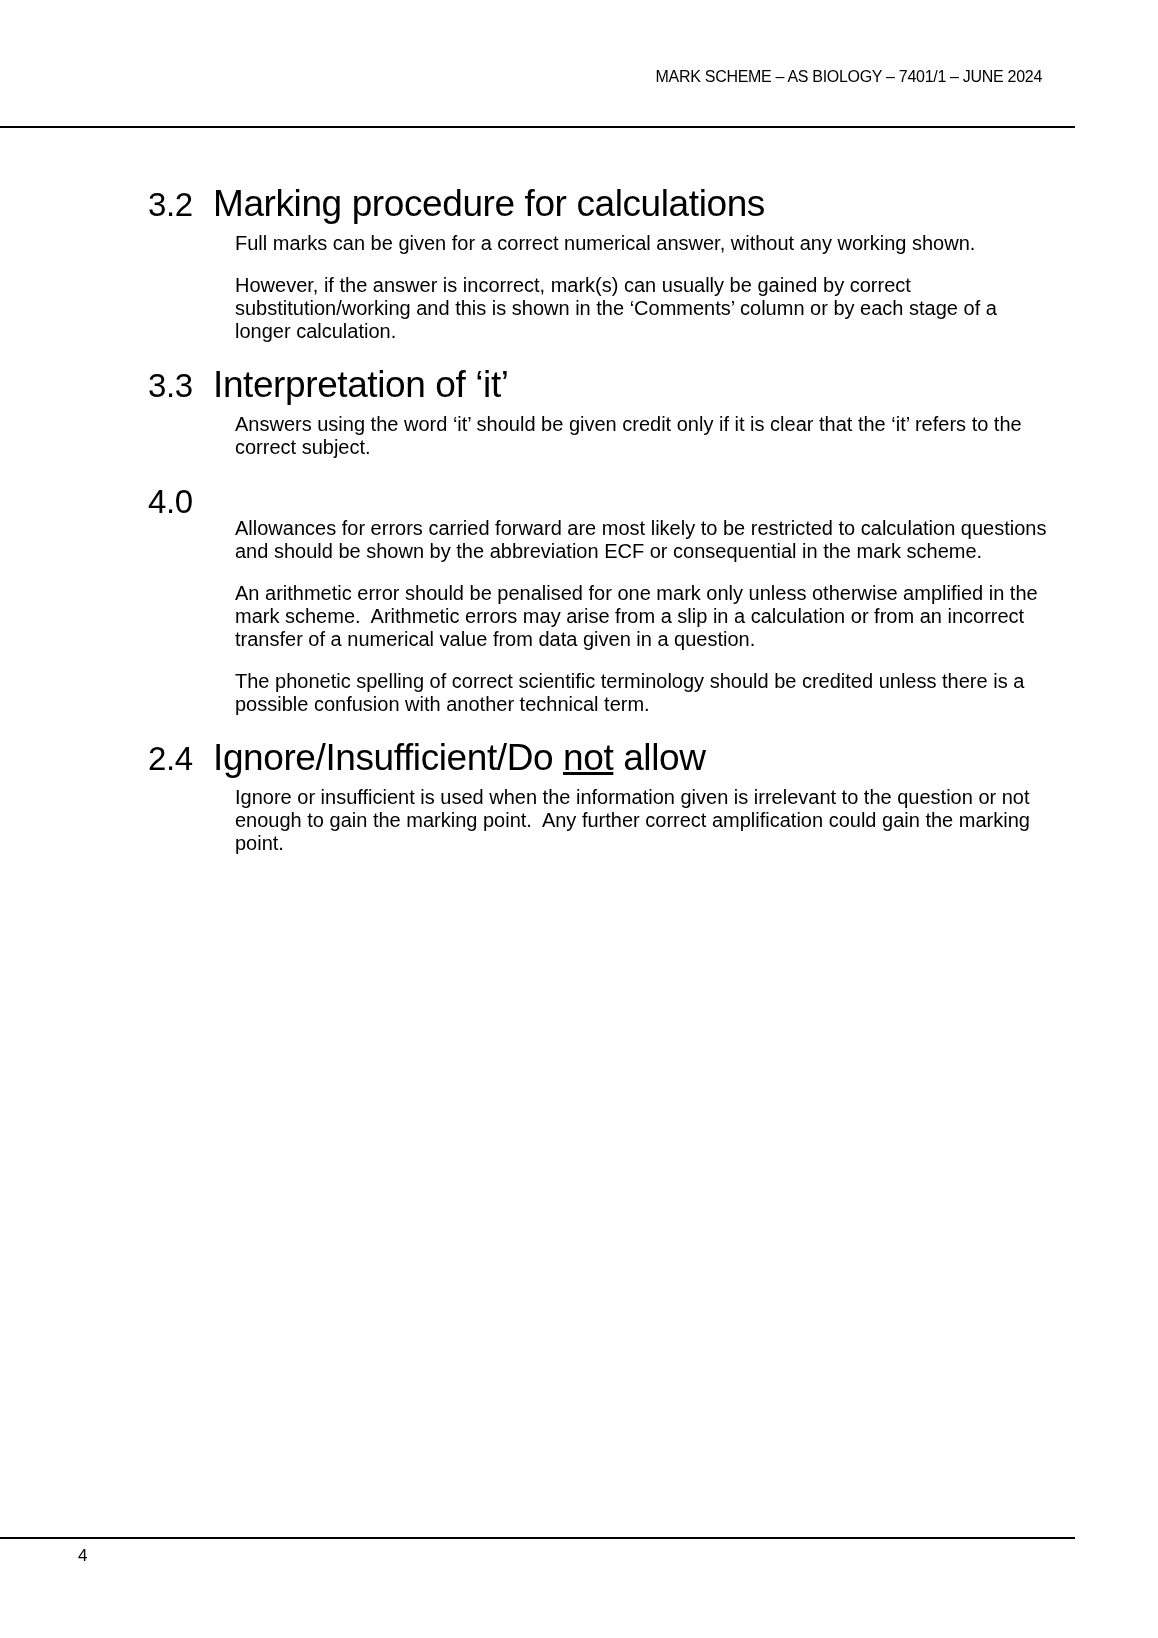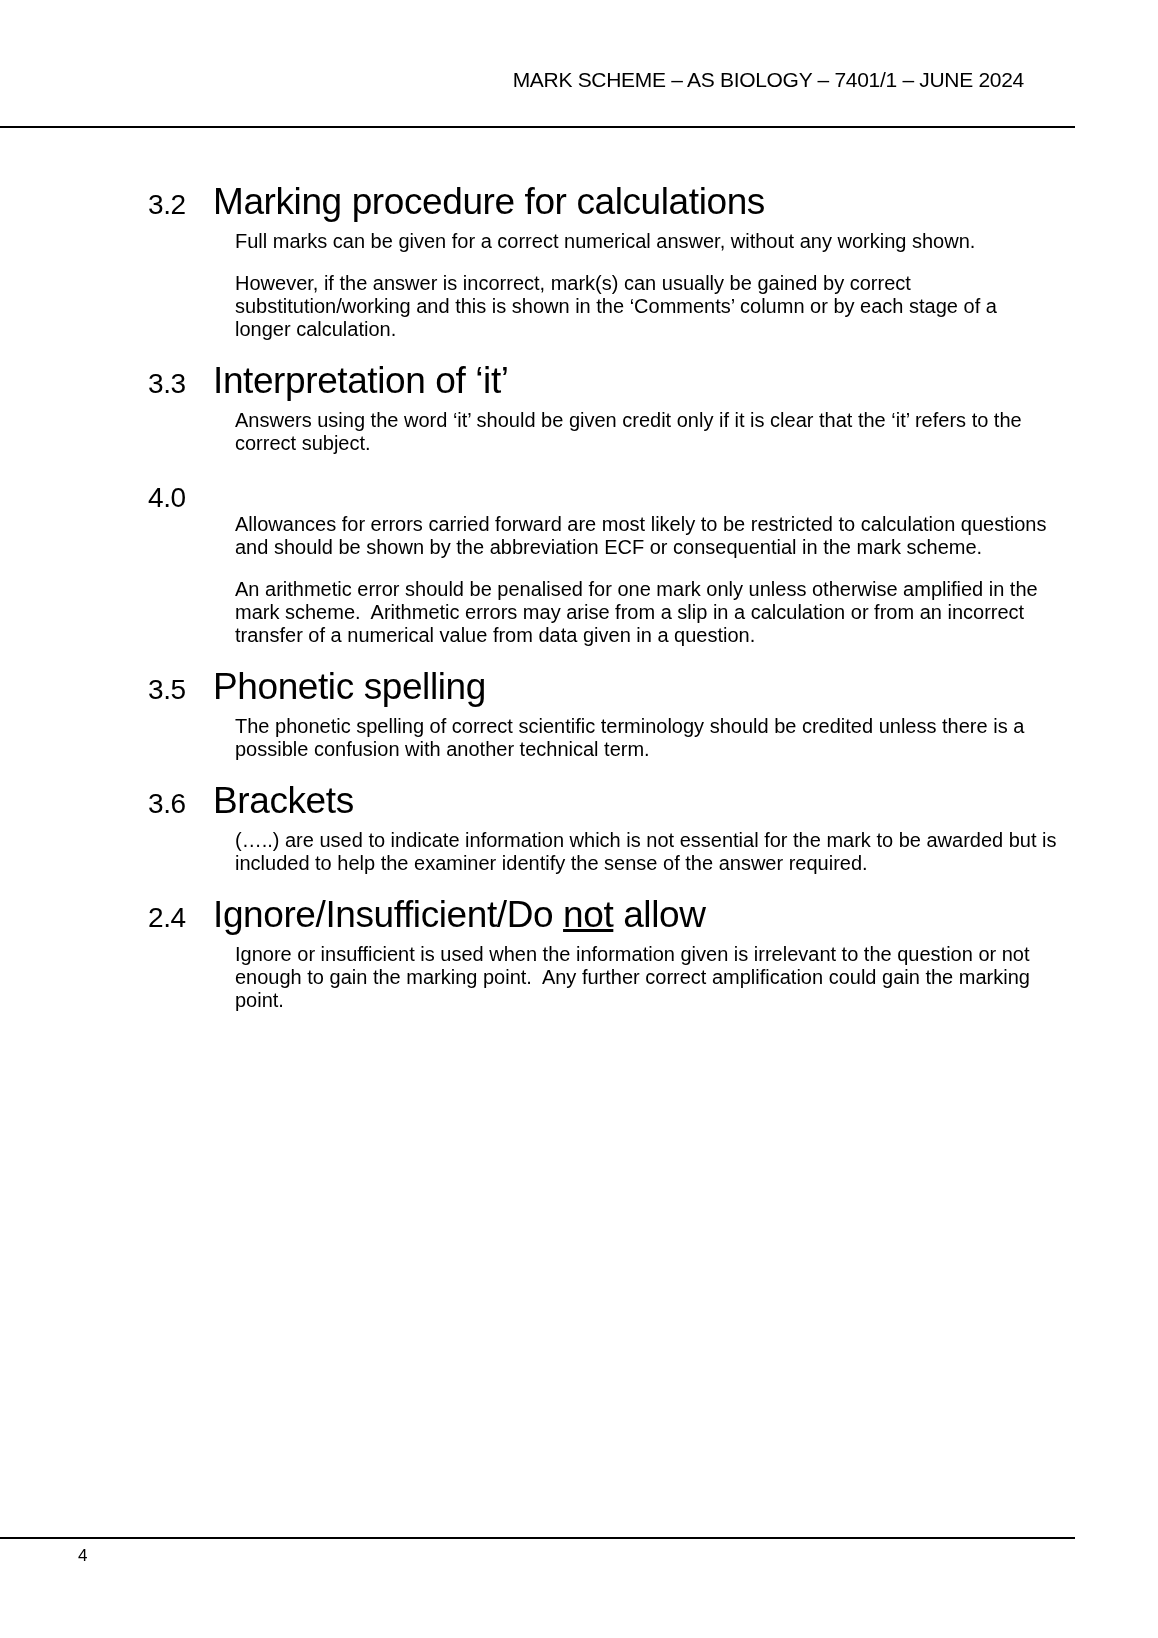--- a/index.html
+++ b/index.html
@@ -12,22 +12,22 @@
     position: relative;
     width: 1158px;
     height: 1638px;
     background: #ffffff;
     overflow: hidden;
   }
   
   .header-title {
     position: absolute;
     top: 68px;
-    right: 134px;
-    font-size: 21px;
+    right: 116px;
+    font-size: 16px;
     letter-spacing: -0.3px;
     white-space: pre;
     color: #000;
   }
   .header-rule {
     position: absolute;
     top: 126px;
     left: 0;
     width: 1075px;
     height: 2px;
@@ -40,21 +40,21 @@
     left: 148px;
     width: 887px;
   }
   .section { }
   .sec-head {
     display: flex;
     align-items: baseline;
   }
   .sec-num {
     flex: 0 0 65px;
-    font-size: 28px;
+    font-size: 33px;
     line-height: 31px;
     letter-spacing: -0.4px;
     margin-top: 8px;
   }
   .sec-title {
     font-size: 37px;
     line-height: 31px;
     font-weight: normal;
     letter-spacing: -0.4px;
     white-space: pre-wrap;
@@ -123,38 +123,25 @@
       <div class="sec-head">
         <span class="sec-num">4.0</span>
       </div>
       <div class="sec-body">
         <p>Allowances for errors carried forward are most likely to be restricted to calculation questions and should be shown by the abbreviation ECF or consequential in the mark scheme.</p>
         <p>An arithmetic error should be penalised for one mark only unless otherwise amplified in the mark scheme.  Arithmetic errors may arise from a slip in a calculation or from an incorrect transfer of a numerical value from data given in a question.</p>
       </div>
     </div>
 
     <div class="section">
-      <div class="sec-head">
-        <span class="sec-num">3.5</span>
-        <h2 class="sec-title">Phonetic spelling</h2>
-      </div>
       <div class="sec-body">
         <p><span>The phonetic spelling of correct scientific terminology should be credited </span><span class="bold">unless</span><span> there is a possible confusion with another technical term.</span></p>
       </div>
     </div>
 
-    <div class="section">
-      <div class="sec-head">
-        <span class="sec-num">3.6</span>
-        <h2 class="sec-title">Brackets</h2>
-      </div>
-      <div class="sec-body">
-        <p>(…..) are used to indicate information which is not essential for the mark to be awarded but is included to help the examiner identify the sense of the answer required.</p>
-      </div>
-    </div>
 
     <div class="section">
       <div class="sec-head">
         <span class="sec-num">2.4</span>
         <h2 class="sec-title"><span>Ignore/Insufficient/Do </span><span class="underline">not</span><span> allow</span></h2>
       </div>
       <div class="sec-body">
         <p>Ignore or insufficient is used when the information given is irrelevant to the question or not enough to gain the marking point.  Any further correct amplification could gain the marking point.</p>
       </div>
     </div>

